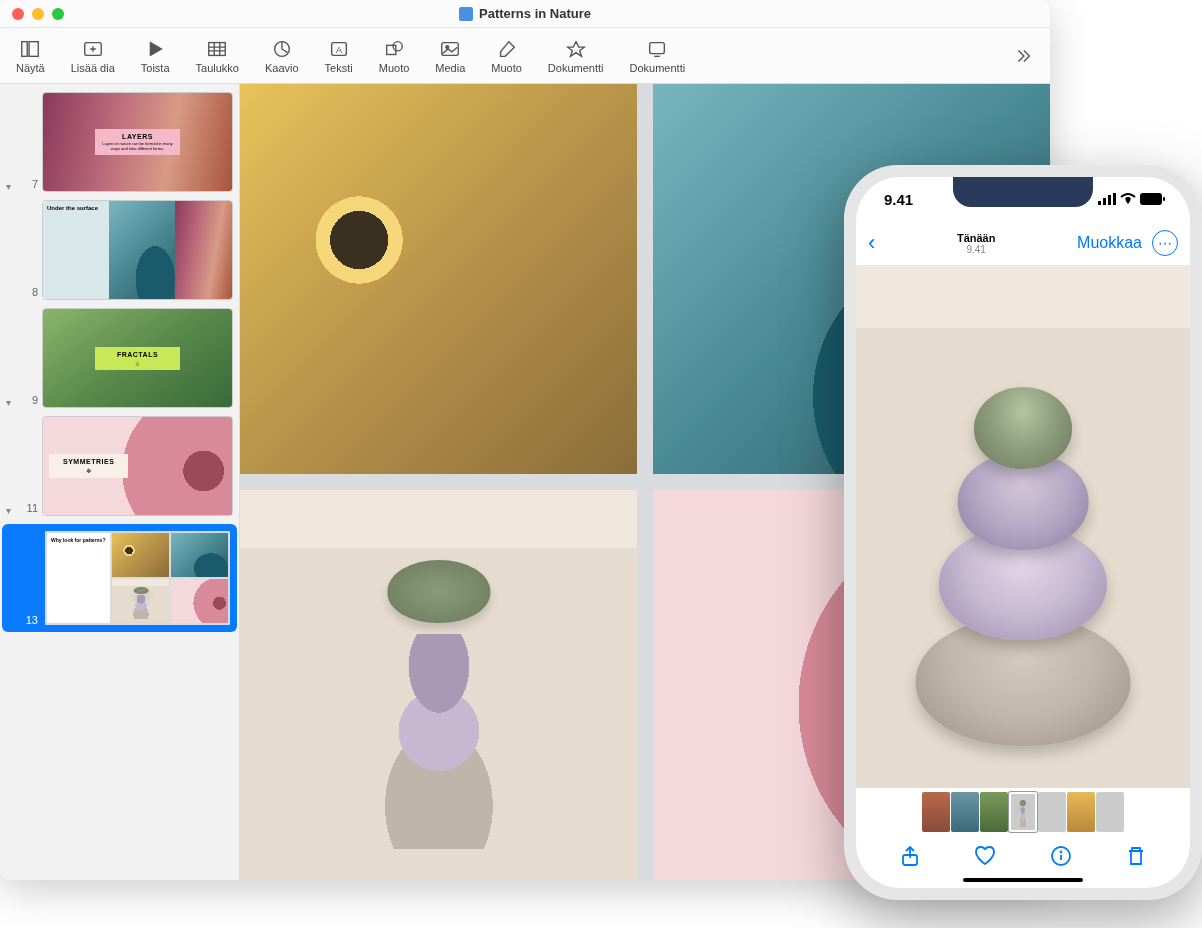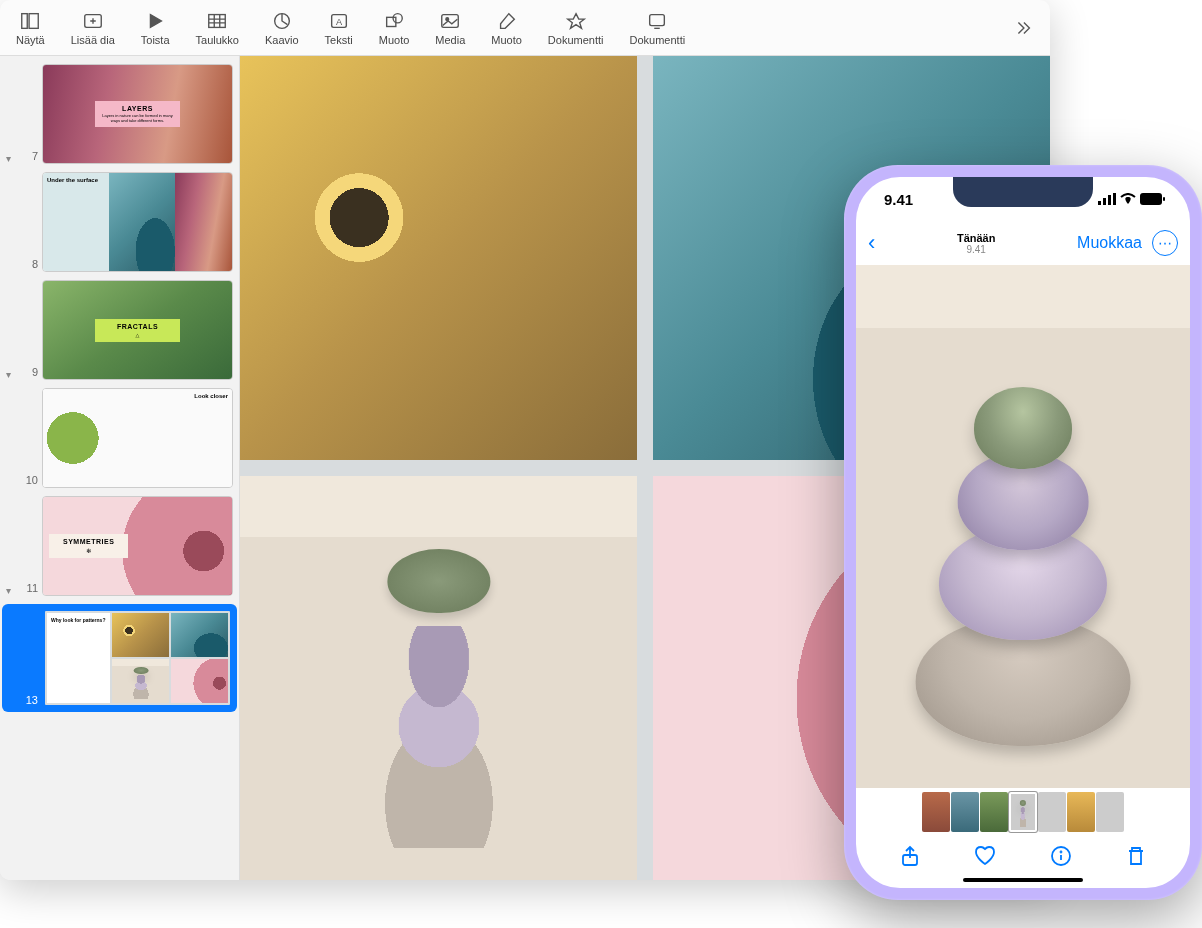--- a/index.html
+++ b/index.html
@@ -52,21 +52,21 @@
   radial-gradient(ellipse at 50% 45%, #c5b8d0 0 24%, transparent 24%),
   radial-gradient(ellipse at 50% 80%, #bfb5aa 0 32%, transparent 32%);
 }
 .img-pink { background: radial-gradient(circle at 85% 55%, #9a4a5a 0 12%, #d88a9a 12% 48%, transparent 48%), radial-gradient(circle at 105% 85%, #8a3a4a 0 10%, #c87a8a 10% 40%, transparent 40%), #f5d8dc; }
 .img-canyon { background: linear-gradient(100deg, #8a3a5a, #b8657a, #d89a85, #a8553a); }
 .img-fern { background: linear-gradient(145deg, #8ab56a, #5a8a4a, #3a6a3a); }
 .img-leaf { background: linear-gradient(90deg, #f5f0d8 0 40%, #8ab56a 40% 60%, #f5f0d8 60%); }
 .img-broccoli { background: radial-gradient(circle at 35% 50%, #8ab54a 0 35%, #fafafa 35%); }
 
 
-.iphone { position: absolute; right: 0; top: 165px; width: 358px; height: 735px; background: #c4b5fd; border-radius: 54px; padding: 12px; box-shadow: 0 20px 60px rgba(0,0,0,0.35), inset 0 0 3px rgba(255,255,255,0.3); }
+.iphone { position: absolute; right: 0; top: 165px; width: 358px; height: 735px; background: #e5e5e5; border-radius: 54px; padding: 12px; box-shadow: 0 20px 60px rgba(0,0,0,0.35), inset 0 0 3px rgba(255,255,255,0.3); }
 .iphone-screen { width: 100%; height: 100%; background: #fff; border-radius: 44px; overflow: hidden; position: relative; display: flex; flex-direction: column; }
 .notch { position: absolute; top: 0; left: 50%; transform: translateX(-50%); width: 140px; height: 30px; background: #2a3a5a; border-radius: 0 0 18px 18px; z-index: 10; }
 .status-bar { height: 44px; display: flex; align-items: center; justify-content: space-between; padding: 0 24px 0 28px; font-size: 15px; font-weight: 600; }
 .status-right { display: flex; align-items: center; gap: 4px; }
 .status-right svg { height: 12px; }
 
 .photo-nav { height: 44px; display: flex; align-items: center; justify-content: space-between; padding: 0 12px; }
 .back-btn { color: #007aff; font-size: 22px; }
 .photo-nav-center { text-align: center; }
 .photo-nav-title { font-size: 11px; font-weight: 600; }
@@ -91,20 +91,31 @@
 .ptool { color: #007aff; }
 .ptool svg { width: 24px; height: 24px; stroke: #007aff; fill: none; stroke-width: 1.8; }
 
 .home-indicator { position: absolute; bottom: 6px; left: 50%; transform: translateX(-50%); width: 120px; height: 4px; background: #000; border-radius: 3px; }
 </style>
 </head>
 <body>
 
 <div class="mac-window">
 
+  <div class="titlebar">
+    <div class="traffic-lights">
+      <span class="tl-close"></span>
+      <span class="tl-min"></span>
+      <span class="tl-max"></span>
+    </div>
+    <div class="window-title">
+      <span class="title-icon"></span>
+      <span>Patterns in Nature</span>
+    </div>
+  </div>
 
   <div class="toolbar">
     <div class="tool-btn">
       <span class="tool-icon">
           <svg viewBox="0 0 24 24">
             <rect x="3" y="4" width="6" height="16"></rect>
             <rect x="11" y="4" width="10" height="16"></rect>
           </svg>
         </span>
       <span class="tool-label">Näytä</span>
@@ -247,32 +258,20 @@
         <div class="slide-thumb">
           <div class="slide-thumb-inner img-fern" style="align-items:center;justify-content:center;">
             <div class="thumb-card" style="background:#c8e858;width:45%;text-align:center;">
               <div class="thumb-card-title">FRACTALS</div>
               <div style="font-size:5px;">△</div>
             </div>
           </div>
         </div>
       </div>
 
-      <div class="slide-thumb-row">
-        <span class="disclosure"></span>
-        <span class="slide-num">10</span>
-        <div class="slide-thumb">
-          <div class="slide-thumb-inner" style="background:#fafafa;">
-            <div class="thumb-img img-broccoli" style="flex:0 0 45%;"></div>
-            <div class="thumb-card" style="flex:1;text-align:right;">
-              <div class="thumb-card-title" style="letter-spacing:0;font-size:6px;">Look closer</div>
-            </div>
-          </div>
-        </div>
-      </div>
 
       <div class="slide-thumb-row">
         <span class="disclosure">▾</span>
         <span class="slide-num">11</span>
         <div class="slide-thumb">
           <div class="slide-thumb-inner img-pink" style="align-items:center;">
             <div class="thumb-card" style="background:#f8f0e8;width:42%;margin-left:6px;text-align:center;">
               <div class="thumb-card-title">SYMMETRIES</div>
               <div style="font-size:6px;">✻</div>
             </div>

